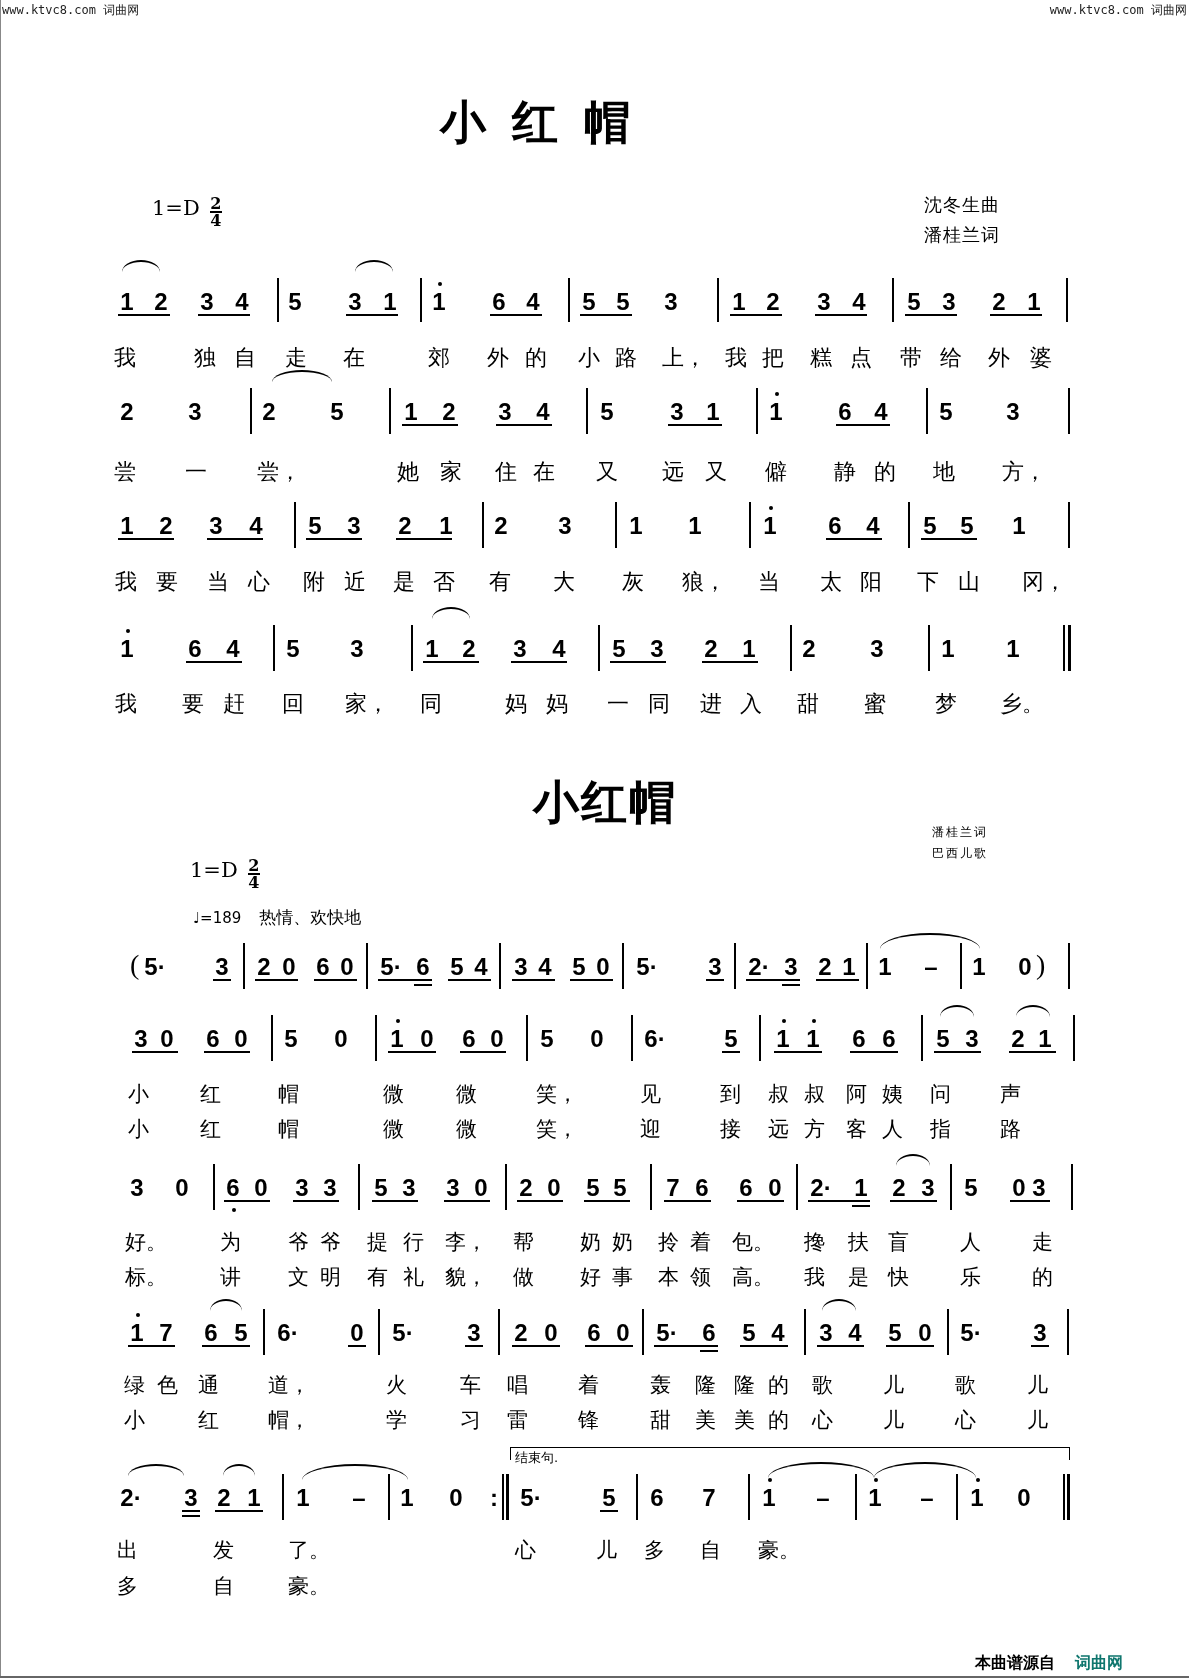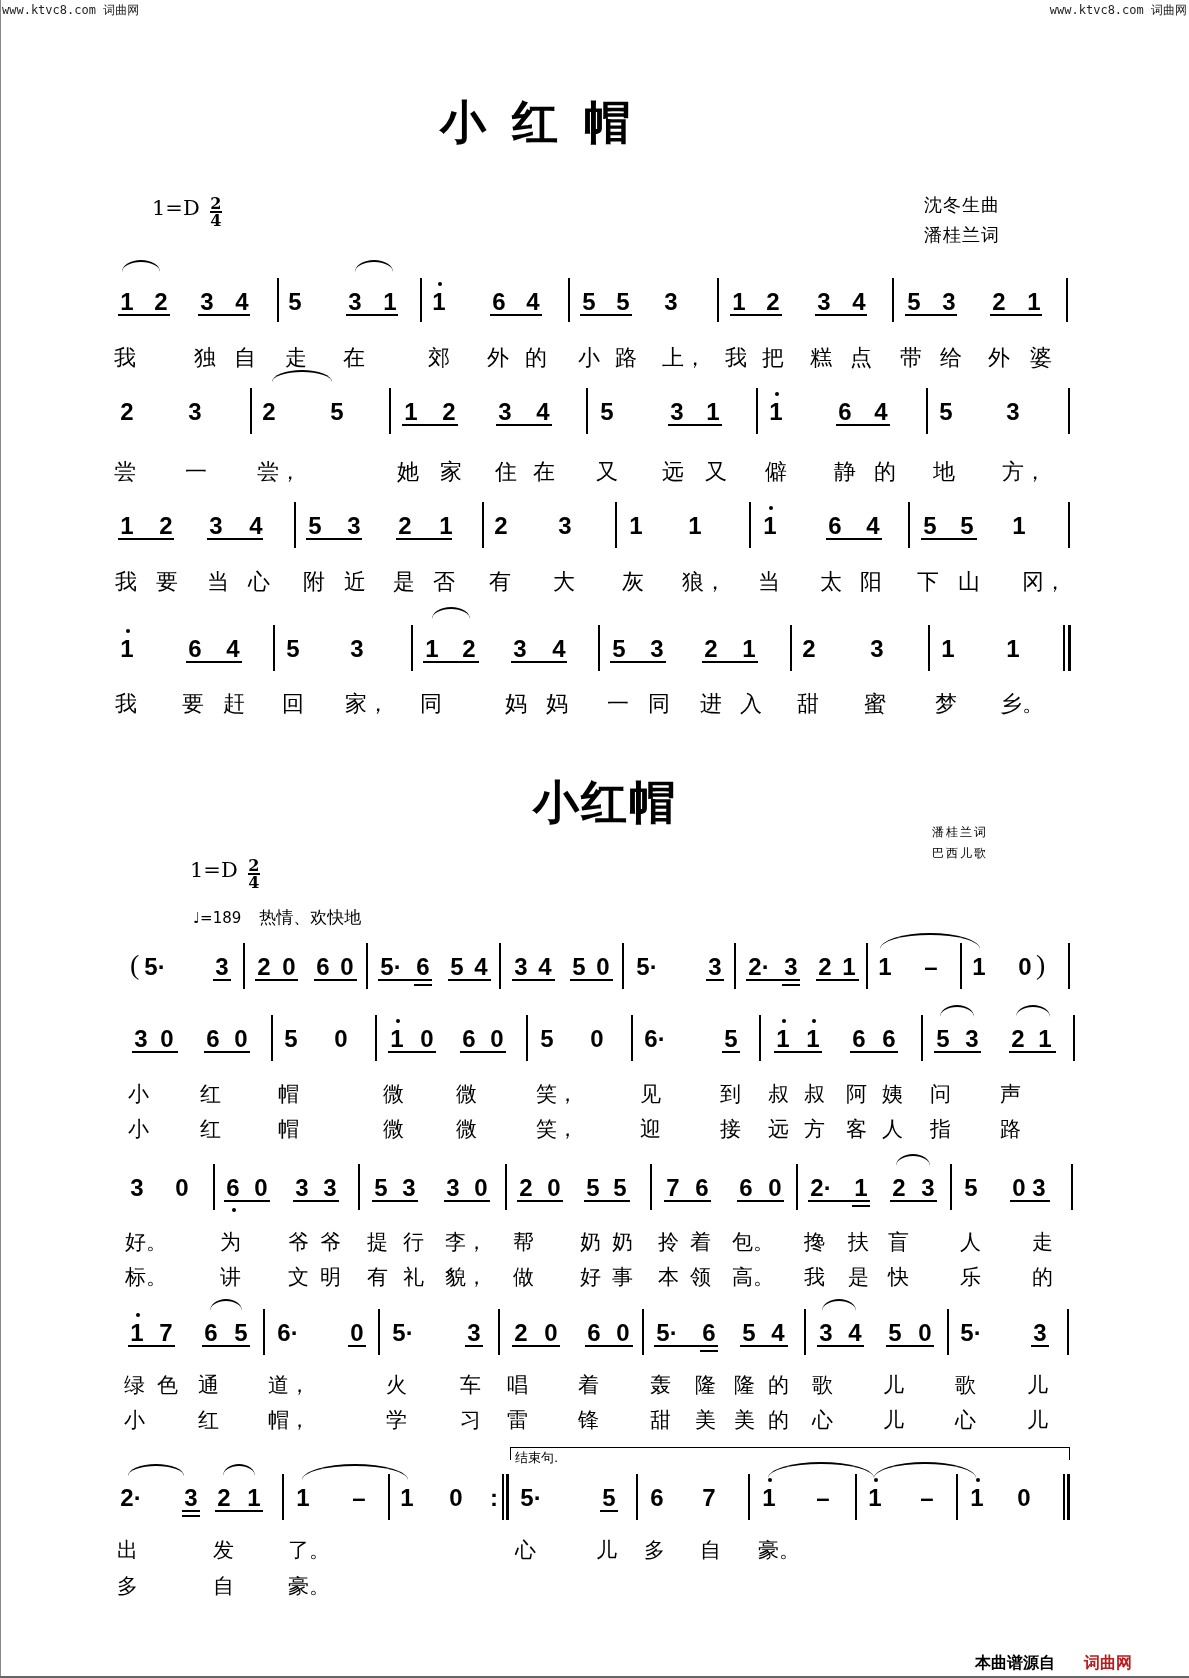--- a/index.html
+++ b/index.html
@@ -23,21 +23,21 @@
   .ul { position: absolute; height: 2px; background: #000; }
   .bl { position: absolute; width: 2px; background: #000; }
   .bl.thin { width: 1.5px; }
   .slur { position: absolute; border-top: 2px solid #000; border-radius: 50% 50% 0 0 / 100% 100% 0 0; height: 10px; }
   .ly { position: absolute; font-size: 22px; line-height: 24px; }
   .ly2 { position: absolute; font-size: 21px; line-height: 24px; }
   .paren { position: absolute; font-family: "Liberation Serif", serif; font-size: 28px; }
   .endbox { position: absolute; top: 1447px; left: 510px; width: 558px; height: 12px; border-top: 1.5px solid #000; border-left: 1.5px solid #000; border-right: 1.5px solid #000; }
   .endbox span { position: absolute; left: 4px; top: 1px; font-size: 13px; }
   .footer { position: absolute; top: 1653px; left: 975px; font-size: 16px; font-weight: bold; }
-  .footer .brand { color: #b91c1c; margin-left: 29px; }
+  .footer .brand { color: #0f766e; margin-left: 20px; }
 </style>
 </head>
 <body>
 
 <div class="frame-left"></div>
 <div class="frame-bottom"></div>
 
 <div class="wm" style="left:2px">www.ktvc8.com 词曲网</div>
 <div class="wm" style="right:2px">www.ktvc8.com 词曲网</div>
 

